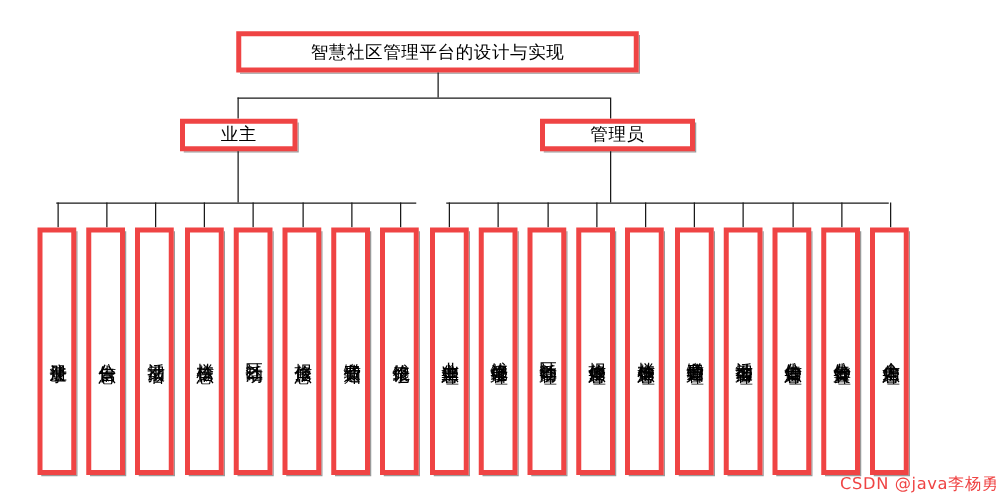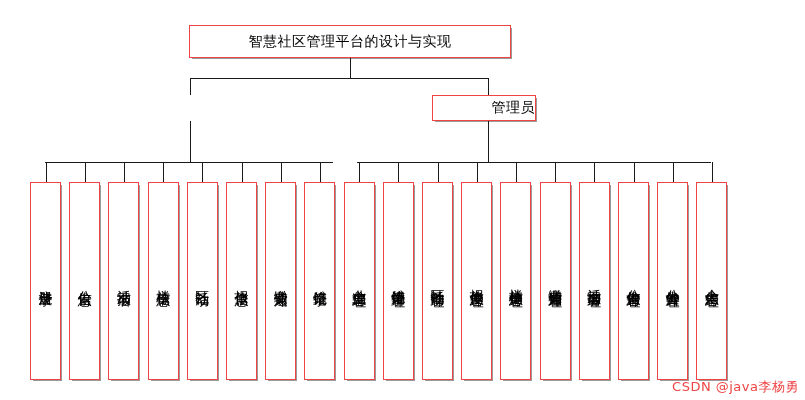--- a/index.html
+++ b/index.html
@@ -15,21 +15,21 @@
     width: 805px;
     height: 400px;
     background: #ffffff;
     overflow: hidden;
   }
 
   
   .node {
     position: absolute;
     box-sizing: border-box;
-    border: 1px solid #ef4444;
+    border: 4px solid #ef4444;
     background: #ffffff;
     box-shadow: 2px 2px 0 -1px #9a9a9a;
     display: flex;
     align-items: center;
     justify-content: center;
     color: #000000;
   }
   .node.root {
     left: 189px;
     top: 25px;
@@ -38,21 +38,21 @@
     font-size: 14px;
     letter-spacing: 0.5px;
   }
   .node.level2 {
     top: 95px;
     height: 26px;
     font-size: 14px;
     letter-spacing: 0.5px;
   }
   .node.owner-role  { left: 144px; width: 94px; }
-  .node.admin-role  { left: 432px; width: 104px; justify-content: flex-end; }
+  .node.admin-role  { left: 432px; width: 124px; }
 
   .node.leaf {
     top: 182px;
     height: 198px;
     width: 31px;
     font-size: 14px;
     align-items: center;
     justify-content: center;
   }
   .leaf .vtext {
@@ -91,20 +91,23 @@
 
   <div class="node root">
     <span>智慧社区管理平台的设计与实现</span>
   </div>
 
   <div class="line v" style="left:350px; top:58px; height:20px;"></div>
   <div class="line h" style="left:190px; top:78px; width:298px;"></div>
   <div class="line v" style="left:190px; top:78px; height:17px;"></div>
   <div class="line v" style="left:488px; top:78px; height:17px;"></div>
 
+  <div class="node level2 owner-role">
+    <span>业主</span>
+  </div>
   <div class="node level2 admin-role">
     <span>管理员</span>
   </div>
 
   <div class="line v" style="left:190px; top:121px; height:41px;"></div>
   <div class="line v" style="left:488px; top:121px; height:41px;"></div>
 
   <div class="line h" style="left:45px; top:162px; width:288px;"></div>
   <div class="line h" style="left:357px; top:162px; width:354px;"></div>
 

